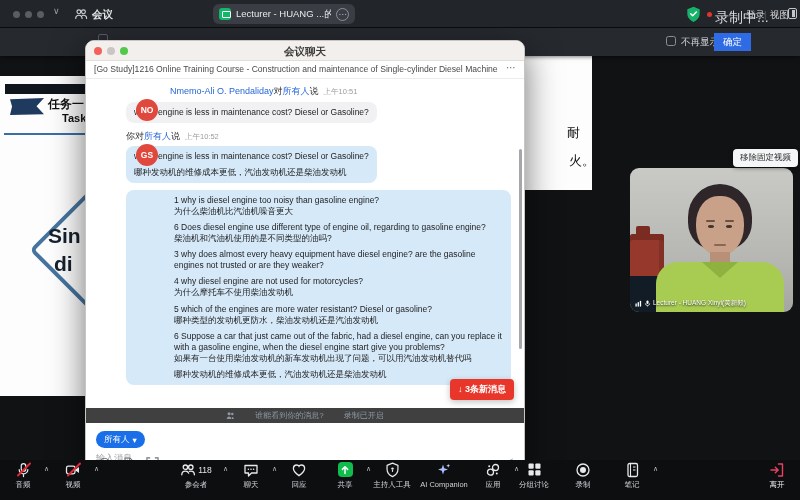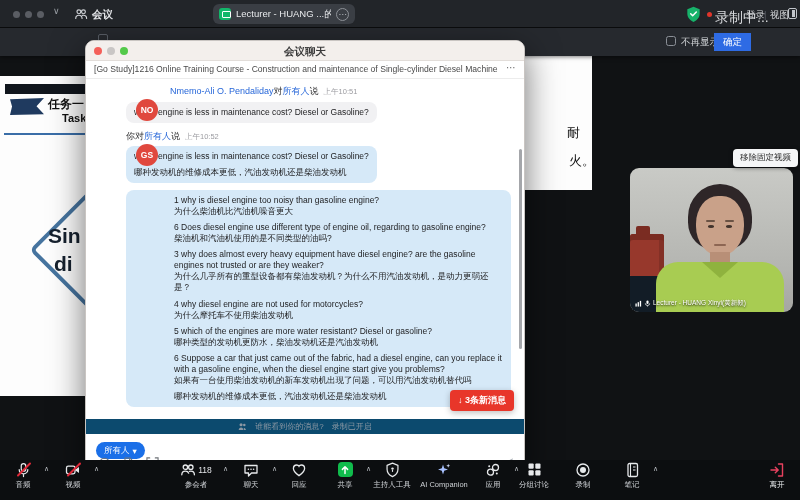--- a/index.html
+++ b/index.html
@@ -80,21 +80,21 @@
   .m-aud { color:#2767d9; }
   .m-time { color:#9b9ba0; font-size:7.5px; margin-left:5px; }
   .bubble { display:inline-block; max-width:385px; border-radius:8px; padding:5px 8px; font-size:8.5px; line-height:1.3; color:#1d1d1f; margin-bottom:7px; }
   .b-gray { background:#f1f1f3; }
   .b-blue { background:#d6e9f8; }
   .b-par + .b-par { margin-top:5px; }
   .qa-item { margin-bottom:5px;margin-left:40px; }
   .qa-item:last-child { margin-bottom:0; }
   .newmsg-btn { position:absolute; right:10px; bottom:8px; background:#e8362a; color:#fff; border:none; border-radius:4px; font-size:9px; font-weight:bold; padding:4px 8px; box-shadow:0 2px 6px rgba(0,0,0,.25); }
   .c-scrollthumb { position:absolute; right:2px; top:70px; width:3px; height:200px; background:#73777d; border-radius:2px; opacity:.65; }
-  .c-status { flex:0 0 15px; background:#0c4a6e; display:flex; align-items:center; justify-content:center; gap:8px; font-size:8px; color:#8c98a4; }
+  .c-status { flex:0 0 15px; background:#404040; display:flex; align-items:center; justify-content:center; gap:20px; font-size:8px; color:#8c98a4; }
   .c-compose { flex:1 0 auto; position:relative; padding:5px 10px 0 10px; }
   .chip { display:inline-flex; align-items:center; gap:3px; background:#1a6fe8; color:#fff; font-size:8.5px; border:none; border-radius:9px; padding:2.5px 8px; }
   .c-input { display:block; width:300px; border:none; outline:none; font-size:9px; color:#333; margin-top:5px; background:transparent; font-family:inherit; }
   .c-input::placeholder { color:#a3a3a8; }
   .c-iconrow { position:absolute; left:10px; right:10px; bottom:6px; height:16px; }
   .ci { position:absolute; top:0; }
   .send-btn { position:absolute; right:0; top:0; background:none; border:none; }
 
   
   .toolbar { position:absolute; left:0; top:460px; width:800px; height:40px; background:#0c0e10; z-index:6; }
@@ -238,21 +238,20 @@
             <div>为什么柴油机比汽油机噪音更大</div>
           </div>
         
           <div class="qa-item">
             <div>6 Does diesel engine use different type of engine oil, regarding to gasoline engine?</div>
             <div>柴油机和汽油机使用的是不同类型的油吗?</div>
           </div>
         
           <div class="qa-item">
             <div>3 why does almost every heavy equipment have diesel engine? are the gasoline engines not trusted or are they weaker?</div>
-            <div>为什么几乎所有的重型设备都有柴油发动机？为什么不用汽油发动机，是动力更弱还是？</div>
           </div>
         
           <div class="qa-item">
             <div>4 why diesel engine are not used for motorcycles?</div>
             <div>为什么摩托车不使用柴油发动机</div>
           </div>
         
           <div class="qa-item">
             <div>5 which of the engines are more water resistant? Diesel or gasoline?</div>
             <div>哪种类型的发动机更防水，柴油发动机还是汽油发动机</div>

